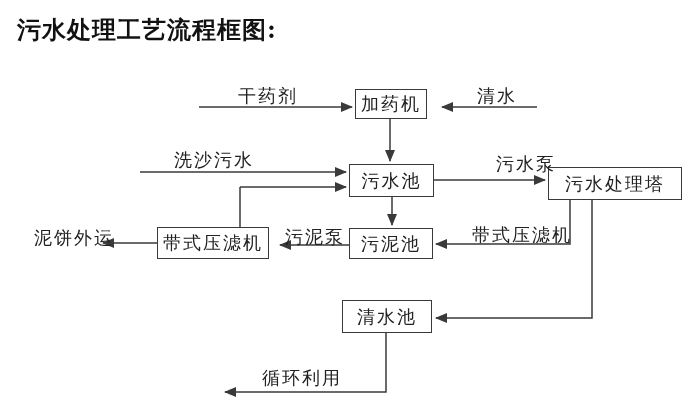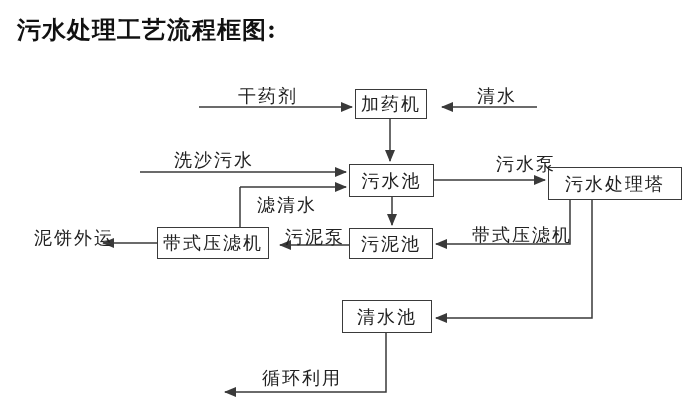--- a/index.html
+++ b/index.html
@@ -95,21 +95,20 @@
   <div class="node" style="left:342px;top:300px;width:90px;height:33px;">清水池</div>
 
   <div class="node" style="left:349px;top:228px;width:84px;height:31px;">污泥池</div>
 
   <span class="edge-label" style="left:238px;top:84px;">干药剂</span>
 
   <span class="edge-label" style="left:477px;top:84px;font-family:Liberation Mono, monospace;">清水</span>
 
   <span class="edge-label" style="left:174px;top:148px;">洗沙污水</span>
 
-  <span class="edge-label" style="left:257px;top:193px;">滤清水</span>
 
   <span class="edge-label" style="left:476px;top:152px;margin-left:20px;">污水泵</span>
 
   <span class="edge-label" style="left:472px;top:223px;">带式压滤机</span>
 
   <span class="edge-label" style="left:285px;top:225px;">污泥泵</span>
 
   <span class="edge-label" style="left:16px;top:226px;margin-left:18px;">泥饼外运</span>
 
   <span class="edge-label" style="left:262px;top:366px;">循环利用</span>

